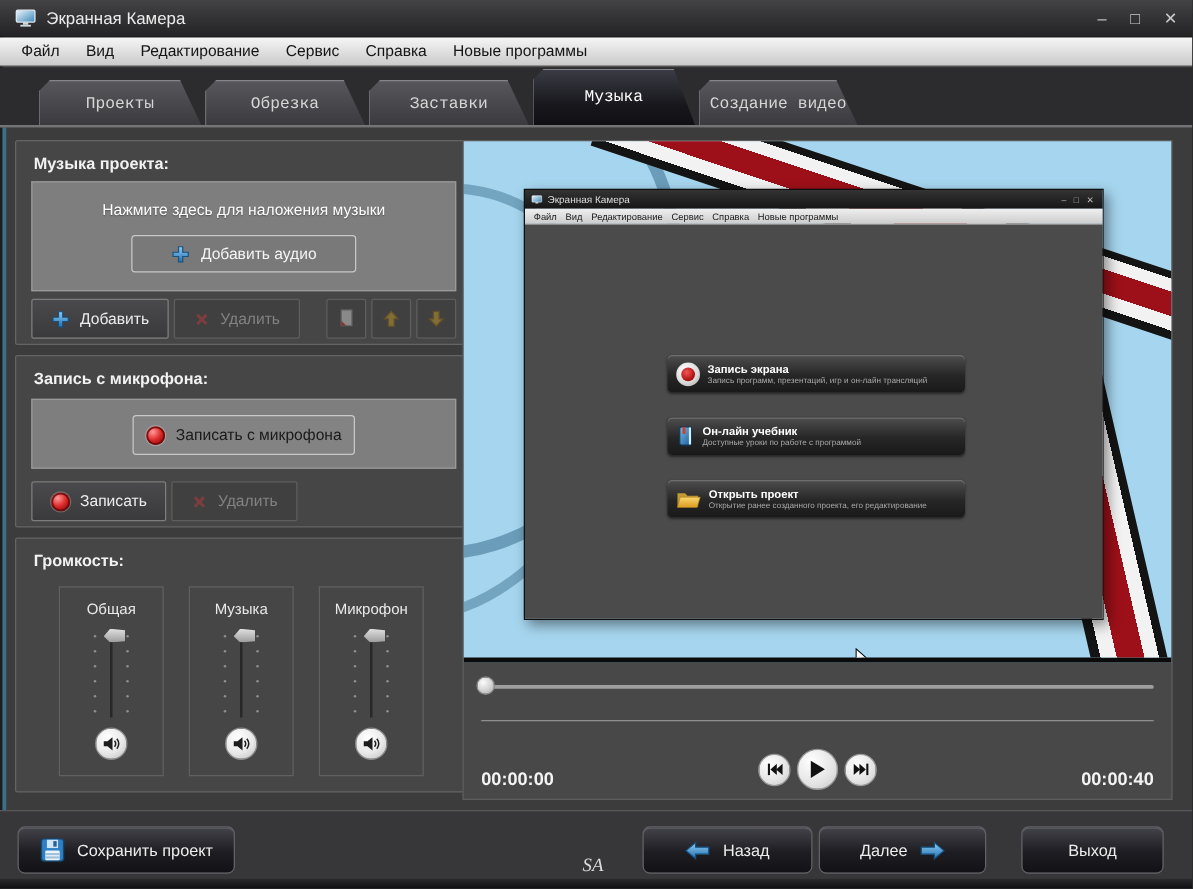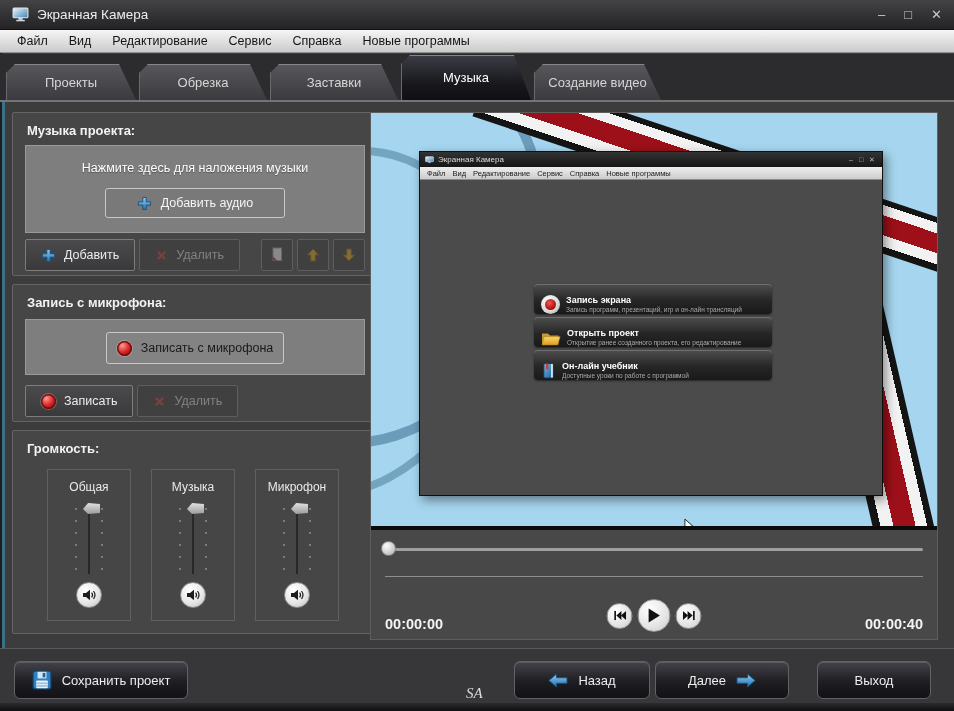--- a/index.html
+++ b/index.html
@@ -21,21 +21,21 @@
   .win-controls span { cursor:default; line-height:30px; }
 
   
   .menubar { position:absolute; left:0; top:30px; width:100%; height:23px;
              background:linear-gradient(#f5f5f5,#cbcbcb); border-bottom:1px solid #8f8f8f;
              display:flex; align-items:center; gap:21px; padding:0 17px;
              font-size:12.5px; color:#141414; }
 
   
   .tabbar { position:absolute; left:0; top:54px; width:100%; height:48px; background:#2c2c2e;
-            border-bottom:2px solid #747476; display:flex; align-items:flex-end; padding-left:6px; }
+            border-bottom:2px solid #747476; display:flex; align-items:flex-end; padding-left:31px;font-family:Liberation Mono, monospace; }
   .tab { height:36px; margin-right:3px; display:flex; align-items:center; justify-content:center;
          font-size:13px; color:#d6d6d6; background:linear-gradient(#58585c,#3b3b3f);
          clip-path:polygon(0 100%, 0 9px, 9px 0, calc(100% - 17px) 0, 100% 100%);
          box-shadow:inset 0 1px 0 #85858a, inset 1px 0 0 #6a6a6e; cursor:pointer; }
   .tab.active { height:45px; color:#ffffff; background:linear-gradient(#3c3c46,#17171c 65%,#101014); }
 
   
   .group { position:absolute; left:12px; width:366px; border:1px solid #646464; background:#464646;
            border-radius:2px; }
   .group h3 { position:absolute; left:14px; top:10px; font-size:13px; font-weight:bold; color:#f2f2f2; }
@@ -100,21 +100,21 @@
           display:flex; flex-direction:column; }
   .mini-title { height:15px; background:linear-gradient(#333,#161616); display:flex; align-items:center;
                 padding:0 5px; color:#dcdcdc; font-size:8px; flex:none; }
   .mini-title .t { margin-left:4px; }
   .mini-ctrl { margin-left:auto; font-size:7px; color:#bbb; letter-spacing:2px; }
   .mini-menu { height:13px; background:linear-gradient(#efefef,#cccccc); display:flex; align-items:center;
                gap:7px; padding:0 7px; font-size:7.5px; color:#1a1a1a; flex:none;
                border-bottom:1px solid #8a8a8a; }
   .mini-client { position:relative; flex:1; background:#4b4b4b; }
   .mini-btns { position:absolute; left:114px; top:104px; width:238px; }
-  .mini-btn { height:30px; margin-bottom:3px; border-radius:4px; display:flex; align-items:flex-end;
+  .mini-btn { height:30px; margin-bottom:20px; border-radius:4px; display:flex; align-items:center;
               gap:6px; padding:0 7px;
               background:linear-gradient(#4e4e4e,#262626 55%,#191919);
               box-shadow:inset 0 1px 0 #6f6f6f, 0 1px 2px rgba(0,0,0,.5); }
   .mini-btn .tt { display:flex; flex-direction:column; justify-content:center; }
   .mini-btn .bt { font-size:9px; font-weight:bold; color:#fff; line-height:11px; }
   .mini-btn .bs { font-size:6.5px; color:#a9a9a9; line-height:8px; white-space:nowrap; }
   .mini-rec { width:19px; height:19px; border-radius:50%; flex:none; position:relative;
               background:radial-gradient(circle at 38% 32%, #fff, #d8d8d8 60%, #9f9f9f); }
   .mini-rec::after { content:""; position:absolute; inset:4px; border-radius:50%;
               background:radial-gradient(circle at 40% 35%, #f25555, #a80d0d 70%); }
@@ -418,41 +418,41 @@
           <div class="mini-btns">
             <div class="mini-btn">
               <span class="mini-rec"></span>
               <span class="tt">
                 <span class="bt">Запись экрана</span>
                 <span class="bs">Запись программ, презентаций, игр и он-лайн трансляций</span>
               </span>
             </div>
             <div class="mini-btn">
               <span>
-                <svg width="20" height="17" viewBox="0 0 20 16">
-                    <path d="M1 3h6l2 2h8.5v9H1z" fill="#c39a33"></path>
-                    <path d="M3.2 6.2h16l-2.6 8.3H1z" fill="url(#gGold)" stroke="#a87c18" stroke-width="0.5"></path>
-                  </svg>
-              </span>
-              <span class="tt">
-                <span class="bt">Открыть проект</span>
-                <span class="bs">Открытие ранее созданного проекта, его редактирование</span>
-              </span>
-            </div>
-            <div class="mini-btn">
-              <span>
                 <svg width="15" height="18" viewBox="0 0 16 18">
                     <rect x="3" y="1" width="10" height="15.5" rx="1.5" fill="url(#gBook)" stroke="#10395c"></rect>
                     <rect x="10.8" y="1.5" width="1.8" height="14.5" fill="#ddeefb"></rect>
                     <rect x="5.4" y="1" width="2.4" height="6" fill="#d03b2a"></rect>
                   </svg>
               </span>
               <span class="tt">
                 <span class="bt">Он-лайн учебник</span>
                 <span class="bs">Доступные уроки по работе с программой</span>
+              </span>
+            </div>
+            <div class="mini-btn">
+              <span>
+                <svg width="20" height="17" viewBox="0 0 20 16">
+                    <path d="M1 3h6l2 2h8.5v9H1z" fill="#c39a33"></path>
+                    <path d="M3.2 6.2h16l-2.6 8.3H1z" fill="url(#gGold)" stroke="#a87c18" stroke-width="0.5"></path>
+                  </svg>
+              </span>
+              <span class="tt">
+                <span class="bt">Открыть проект</span>
+                <span class="bs">Открытие ранее созданного проекта, его редактирование</span>
               </span>
             </div>
           </div>
           <span class="cursor">
             <svg width="10" height="15" viewBox="0 0 11 16">
                 <path d="M1 1v11.5l2.8-2.4 1.8 4.2 2.3-1-1.8-4.2 3.7-.4z" fill="#ffffff" stroke="#000" stroke-width="0.9"></path>
               </svg>
           </span>
         </div>
       </div>

